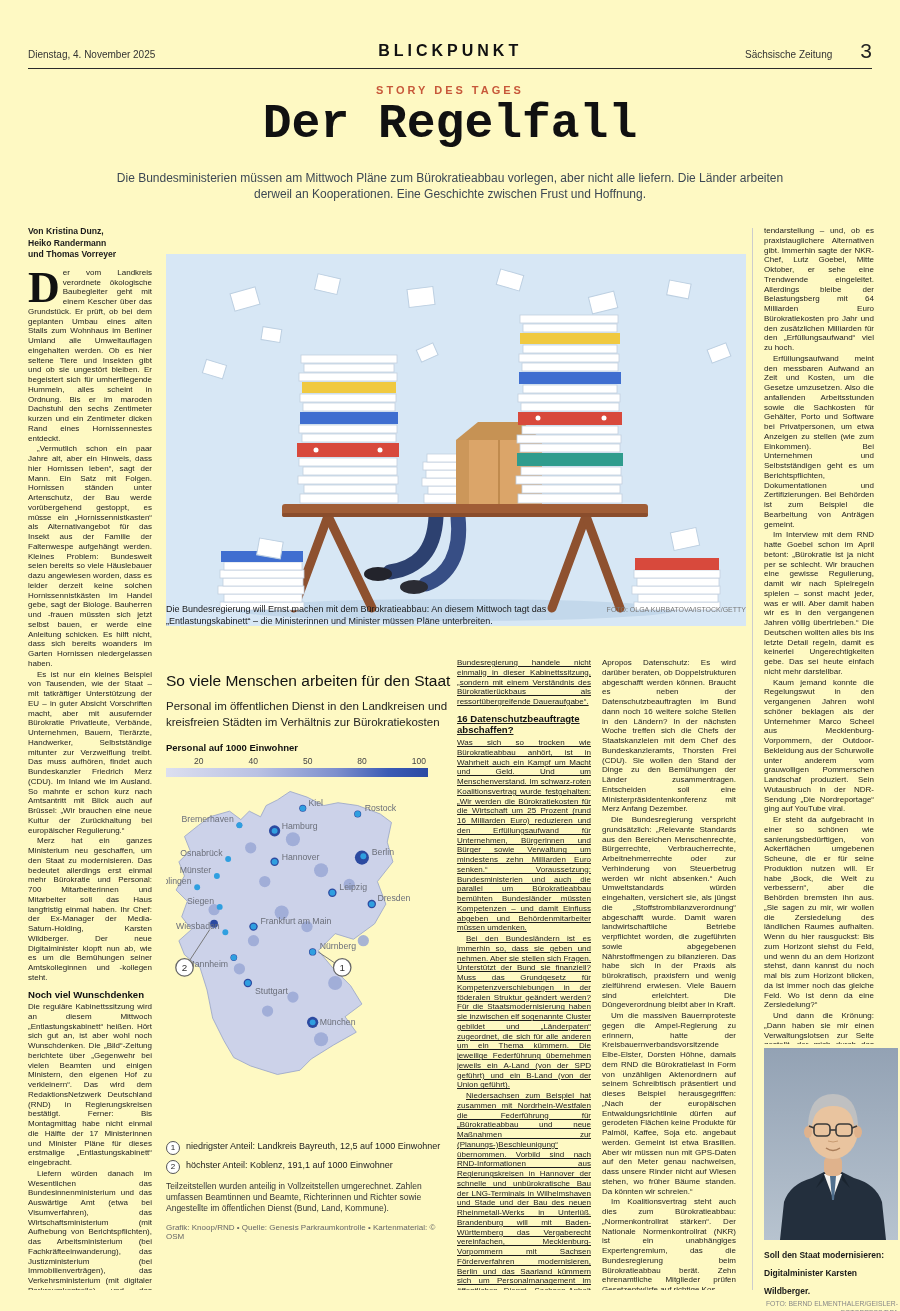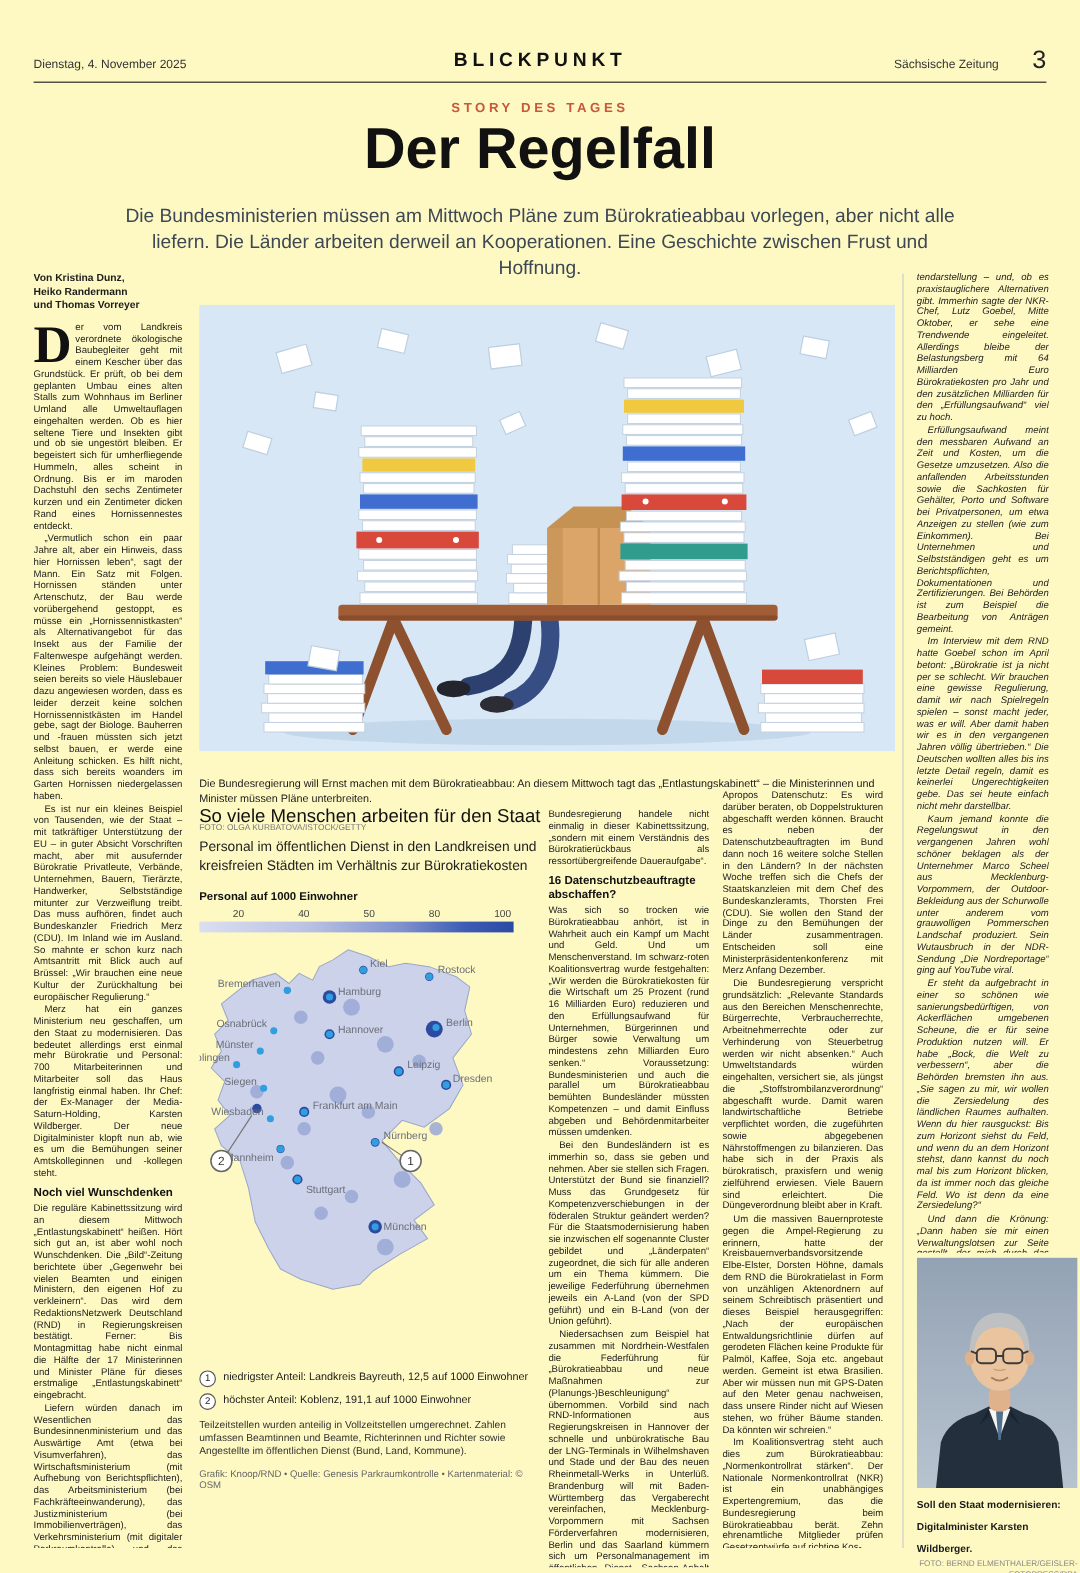--- a/index.html
+++ b/index.html
@@ -12,44 +12,44 @@
                 border-bottom:1.5px solid #2b2b2b; }
   .ph-date { font-size:10px; color:#333; }
   .ph-section { font-size:16px; font-weight:bold; letter-spacing:4px; color:#111; }
   .ph-right { display:flex; align-items:flex-end; gap:28px; font-size:10px; color:#333; }
   .ph-page { font-size:21px; line-height:.8; color:#222; }
 
   
   .kicker { position:absolute; top:84px; left:0; width:100%; text-align:center;
             color:#c7583a; font-weight:bold; font-size:11px; letter-spacing:3px; }
   .headline { position:absolute; top:97px; left:0; width:100%; text-align:center; margin:0;
-              font-family:Liberation Sans, sans-serif; font-size:48px; font-weight:bold; color:#111; }
+              font-family:Liberation Mono, monospace; font-size:48px; font-weight:bold; color:#111; }
   .deck { position:absolute; top:170px; left:100px; width:700px; margin:0; text-align:center;
-          font-size:16px; line-height:1.35; color:#3d4854; }
+          font-size:12px; line-height:1.35; color:#3d4854; }
 
   
   .col { position:absolute; font-size:8px; line-height:1.22; text-align:justify;
          overflow:hidden; hyphens:auto; }
   .col p { margin:0 0 1px; text-indent:9px; }
   .col p.ni { text-indent:0; }
   .byline { font-weight:bold; font-size:8.6px; line-height:1.35; margin:0 0 7px;
             white-space:pre-line; text-align:left; }
   .subhead { font-size:9.6px; font-weight:bold; margin:6px 0 2px; text-align:left; color:#111; }
   .dropcap { float:left; font-family:"Liberation Serif",serif; font-weight:bold;
              font-size:44px; line-height:.8; padding:2px 3px 0 0; color:#111; }
   .col1 { left:28px;  top:226px; width:124px; height:1064px; }
-  .col4 { left:457px; top:674px; width:134px; height:632px; }
+  .col4 { left:457px; top:658px; width:134px; height:632px;text-decoration:underline; }
   .col5 { left:602px; top:658px; width:134px; height:632px; }
-  .col6 { left:764px; top:226px; width:110px; height:818px;font-style:italic; }
+  .col6 { left:764px; top:226px; width:110px; height:818px; }
   .vrule { position:absolute; left:752px; top:228px; width:1px; height:1062px; background:#ccc; }
 
   
   .illustration { position:absolute; left:166px; top:254px; width:580px; height:372px; margin:0; }
   .illustration svg { display:block; }
-  .ill-caption { position:absolute; left:166px; top:648px; width:580px; display:flex; gap:14px;flex-direction:column; }
+  .ill-caption { position:absolute; left:166px; top:604px; width:580px; display:flex; gap:14px; }
   .ill-caption .cap { flex:1; font-size:9px; line-height:1.3; color:#1a1a1a; }
   .ill-caption .credit { font-size:7px; color:#777; white-space:nowrap; padding-top:2px; }
 
   
   .infographic { position:absolute; left:166px; top:672px; width:288px; height:618px; overflow:hidden; }
   .ig-title { margin:0 0 9px; font-size:15.5px; font-weight:normal; color:#111; }
   .ig-sub { margin:0 0 12px; font-size:11.5px; line-height:1.35; color:#222; }
   .ig-legend-label { font-size:9.5px; font-weight:bold; margin-bottom:3px; color:#111; }
   .ig-ticks { display:flex; justify-content:space-between; width:232px; margin-left:28px;
               font-size:8.5px; color:#444; padding-bottom:2px; }

